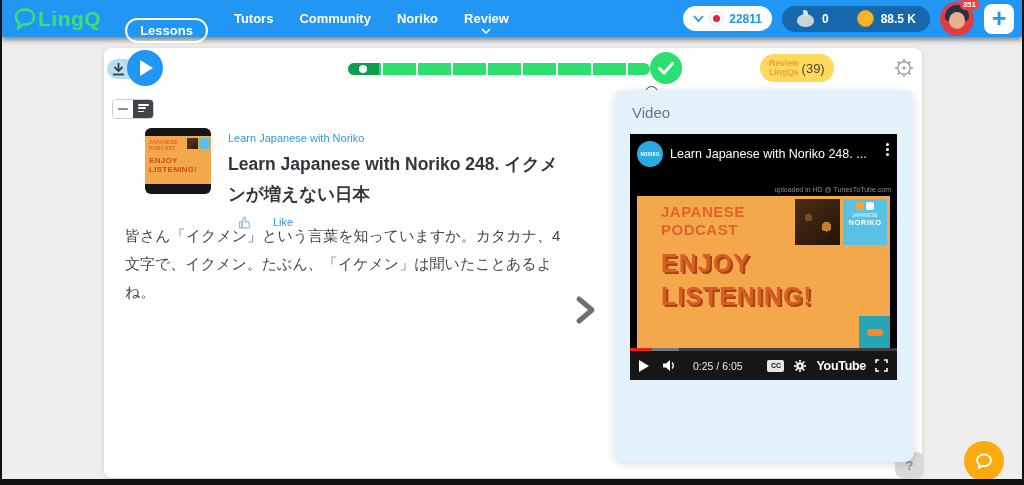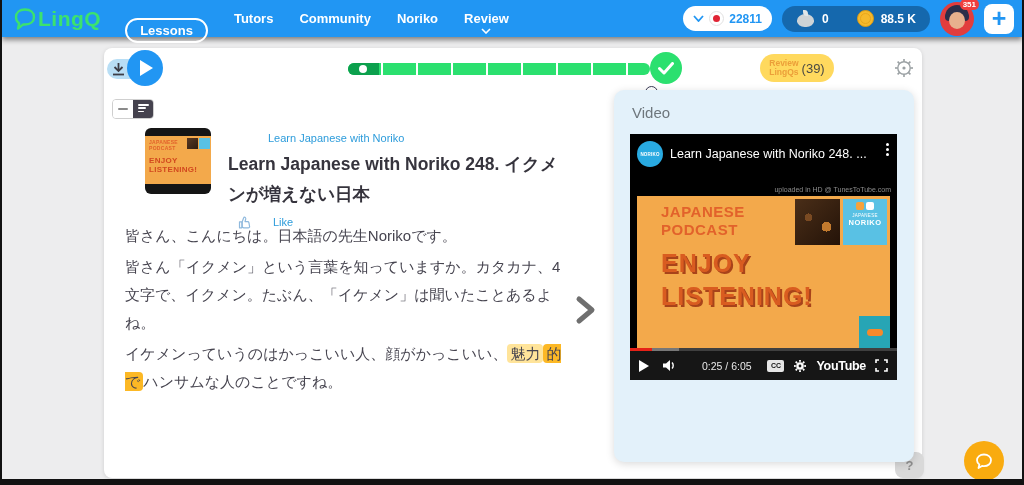--- a/index.html
+++ b/index.html
@@ -77,21 +77,21 @@
   .more-dots i { width:3px; height:3px; border-radius:50%; background:#9b9b9b; }
 
   .thumb { position:absolute; left:41px; top:80px; width:66px; height:66px; border-radius:6px; background:#151515; overflow:hidden; }
   .mini-art { position:absolute; left:0; top:8px; right:0; bottom:10px; background:#f3a94b; padding:3px 0 0 4px; }
   .mini-t { font-size:5px; font-weight:800; color:#e2622b; line-height:6px; letter-spacing:.3px; }
   .mini-e { font-size:8px; font-weight:800; color:#d2491f; line-height:9px; letter-spacing:.3px; margin-top:5px; }
   .mini-ph { position:absolute; right:13px; top:2px; width:11px; height:11px; background:linear-gradient(135deg,#5a3a22,#2e1c10); }
   .mini-bd { position:absolute; right:1px; top:2px; width:11px; height:11px; background:#59c1e4; }
 
   .lesson-meta { position:absolute; left:124px; top:80px; width:340px; }
-  .course-link { color:#2d9cdb; font-size:11px; cursor:pointer;margin-left:40px; }
+  .course-link { color:#2d9cdb; font-size:11px; cursor:pointer; }
   .lesson-title { margin-top:3px; color:#36343d; font-size:17.5px; line-height:30px; font-weight:bold; width:334px; }
   .like-row { display:flex; align-items:center; gap:20px; margin-top:6px; margin-left:10px; color:#2d9cdb; font-size:11px; cursor:pointer; }
 
   .text-area { position:absolute; left:21px; top:174px; width:446px; color:#474550; font-size:15px; line-height:28px; }
   .text-area p { margin-bottom:3px; }
   .hl { padding:1px 3px; border-radius:4px; cursor:pointer; }
   .hl-light { background:#ffe49a; }
   .hl-dark { background:#fcb825; }
 
   .next-arrow { position:absolute; left:468px; top:247px; width:26px; height:32px; background:none; border:none; cursor:pointer; }
@@ -126,21 +126,21 @@
   .ab-n { display:block; color:#fff; font-size:7.5px; font-weight:bold; letter-spacing:.5px; }
   .art-logo { position:absolute; left:222px; top:120px; width:31px; height:32px; background:#27a5b5; display:grid; place-items:center; }
   .art-logo i { width:16px; height:7px; border-radius:4px; background:#f6892b; }
   .yt-controls { position:absolute; left:0; bottom:0; width:100%; height:32px; background:#161616; }
   .yt-bar { position:absolute; left:0; top:0; width:100%; height:3px; background:#3f3f3f; }
   .yt-buffer { position:absolute; left:0; top:0; width:49px; height:3px; background:#777; }
   .yt-red { position:absolute; left:0; top:0; width:22px; height:3px; background:#e62117; }
   .yt-row { position:absolute; left:0; top:3px; width:100%; height:29px; display:flex; align-items:center; padding:0 9px; }
   .yt-play { width:0; height:0; border-left:10px solid #fff; border-top:6px solid transparent; border-bottom:6px solid transparent; cursor:pointer; }
   .yt-vol { margin-left:13px; cursor:pointer; }
-  .yt-time { margin-left:25px; color:#e8e8e8; font-size:10.5px; }
+  .yt-time { margin-left:16px; color:#e8e8e8; font-size:10.5px; }
   .yt-cc { margin-left:auto; background:#e6e6e6; color:#111; font-size:7px; font-weight:bold; border-radius:2px;
            width:17px; height:12px; display:grid; place-items:center; cursor:pointer; }
   .yt-gear { margin-left:9px; cursor:pointer; }
   .yt-brand { margin-left:9px; color:#fff; font-size:12.5px; font-weight:bold; letter-spacing:-.3px; cursor:pointer; }
   .yt-fs { margin-left:9px; cursor:pointer; }
 
   .help-btn { position:absolute; left:893px; top:452px; width:29px; height:26px; background:#d9d9d9; border:none;
               border-radius:8px; color:#8f8f8f; font-size:13px; font-weight:bold; z-index:2; cursor:pointer; }
   .chat-btn { position:absolute; left:962px; top:441px; width:40px; height:40px; border-radius:50%; background:#f9ab0f;
               border:none; z-index:6; cursor:pointer; display:grid; place-items:center; }
@@ -288,23 +288,21 @@
       <h1 class="lesson-title">Learn Japanese with Noriko 248. イクメンが増えない日本</h1>
       <div class="like-row">
         <svg width="15" height="14" viewBox="0 0 15 14">
           <path d="M1.5 6.8h2.3v6H1.5z M4.3 12l1.1.8h4.9c.8 0 1.4-.6 1.3-1.3l-.7-3.9c-.1-.6-.6-1-1.2-1H7l.7-2.6c.2-.9-.4-1.8-1.3-1.8-.3 0-.6.2-.7.5L4.3 6.5z" fill="none" stroke="#8fb9dd" stroke-width="1.2" stroke-linejoin="round"></path>
         </svg>
         <span>Like</span>
       </div>
     </div>
 
     <div class="text-area">
-      <p>皆さん、こんにちは。日本語の先生Norikoです。</p>
       <p>皆さん「イクメン」という言葉を知っていますか。カタカナ、4文字で、イクメン。たぶん、「イケメン」は聞いたことあるよね。</p>
-      <p><span>イケメンっていうのはかっこいい人、顔がかっこいい、</span><span class="hl hl-light">魅力</span><span class="hl hl-dark">的で</span><span>ハンサムな人のことですね。</span></p>
     </div>
 
     <button class="next-arrow">
       <svg width="24" height="30" viewBox="0 0 24 30">
         <polyline points="6,4 19,15 6,26" fill="none" stroke="#6f6f6f" stroke-width="5" stroke-linecap="round" stroke-linejoin="round"></polyline>
       </svg>
     </button>
   </section>
 
   <aside id="video-panel">

